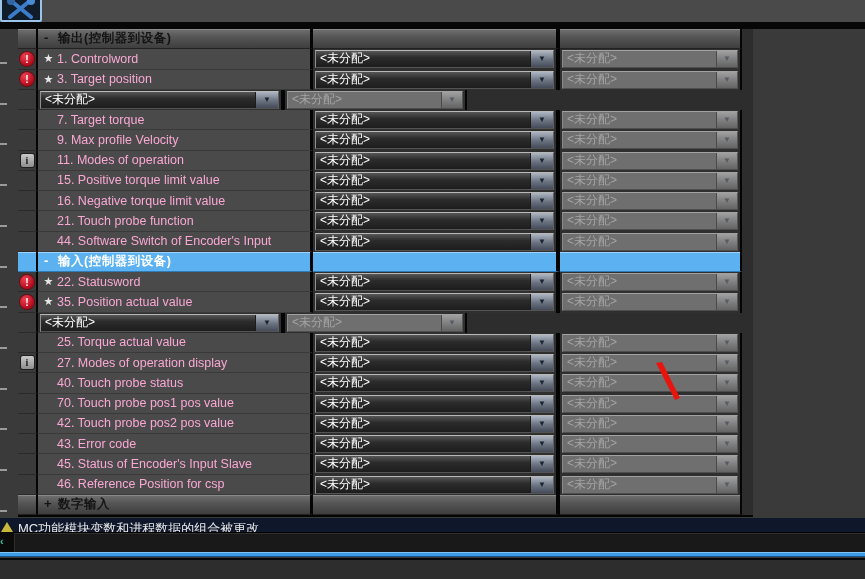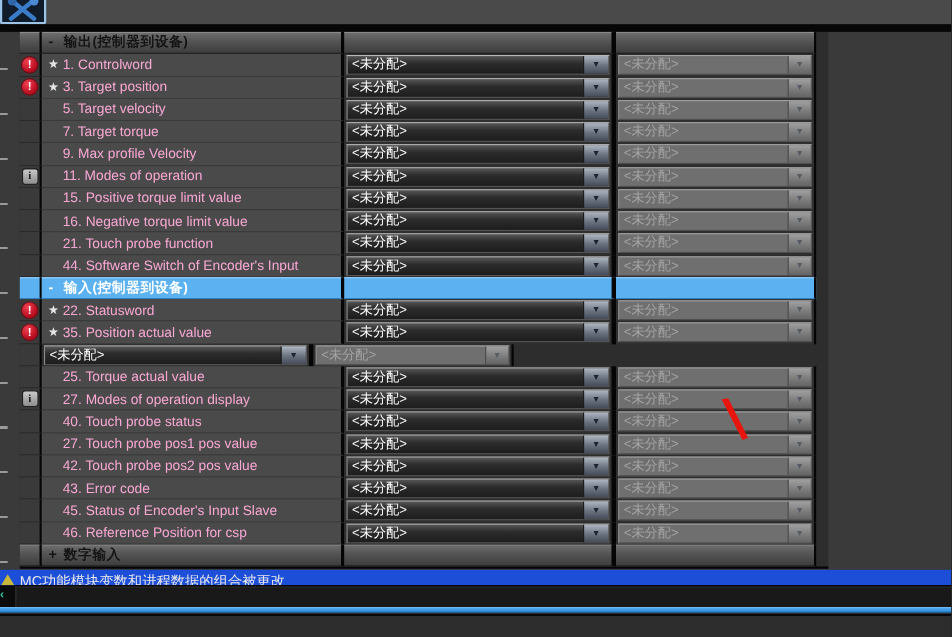--- a/index.html
+++ b/index.html
@@ -88,21 +88,21 @@
   .ddarrow{font-size:8px;color:#1a2330;line-height:8px;}
   .dd.dd-disabled{
     background:#6f6f6f;border-color:#a2a2a2 #565656 #4e4e4e #8a8a8a;
   }
   .dd.dd-disabled .ddtext{color:#a4a4a4;}
   .dd.dd-disabled .ddbtn{background:linear-gradient(180deg,#a0a0a0 0%,#7d7d7d 55%,#646464 100%);border-left:1px solid #4a4a4a;}
   .dd.dd-disabled .ddarrow{color:#565c64;}
   .colD .ddbtn{width:20px;}
 
   
-  .statusline{position:absolute;left:0;top:518px;width:865px;height:15px;overflow:hidden;background:#1d4ed8;}
+  .statusline{position:absolute;left:0;top:518px;width:865px;height:15px;overflow:hidden;background:#0f172a;}
   .warnicon{
     position:absolute;left:1px;top:4px;width:0;height:0;
     border-left:6px solid transparent;border-right:6px solid transparent;border-bottom:10px solid #c8b83a;
   }
   .statustext{position:absolute;left:18px;top:2px;color:#eaeaea;font-size:13px;white-space:nowrap;}
   .outpanel{
     position:absolute;left:14px;top:532px;width:851px;height:20px;
     background:#191919;border-top:1px solid #000;box-shadow:inset 1px 1px 0 #2e2e2e;
   }
   .outpanel-left{position:absolute;left:0;top:532px;width:14px;height:20px;background:#0b0b0b;}
@@ -188,24 +188,20 @@
           <div class="dd dd-disabled">
             <span class="ddtext">&lt;未分配&gt;</span>
             <span class="ddbtn">
               <span class="ddarrow">▼</span>
             </span>
           </div>
         </div>
       </div>
       <div class="row item">
         <div class="cell colA"></div>
-        <div class="cell colB">
-          <span class="star"></span>
-          <span class="ilabel">5. Target velocity</span>
-        </div>
         <div class="cell colC">
           <div class="dd">
             <span class="ddtext">&lt;未分配&gt;</span>
             <span class="ddbtn">
               <span class="ddarrow">▼</span>
             </span>
           </div>
         </div>
         <div class="cell colD">
           <div class="dd dd-disabled">
@@ -525,21 +521,21 @@
             <span class="ddbtn">
               <span class="ddarrow">▼</span>
             </span>
           </div>
         </div>
       </div>
       <div class="row item">
         <div class="cell colA"></div>
         <div class="cell colB">
           <span class="star"></span>
-          <span class="ilabel">27. Touch probe pos1 pos value</span>
+          <span class="ilabel">70. Touch probe pos1 pos value</span>
         </div>
         <div class="cell colC">
           <div class="dd">
             <span class="ddtext">&lt;未分配&gt;</span>
             <span class="ddbtn">
               <span class="ddarrow">▼</span>
             </span>
           </div>
         </div>
         <div class="cell colD">

